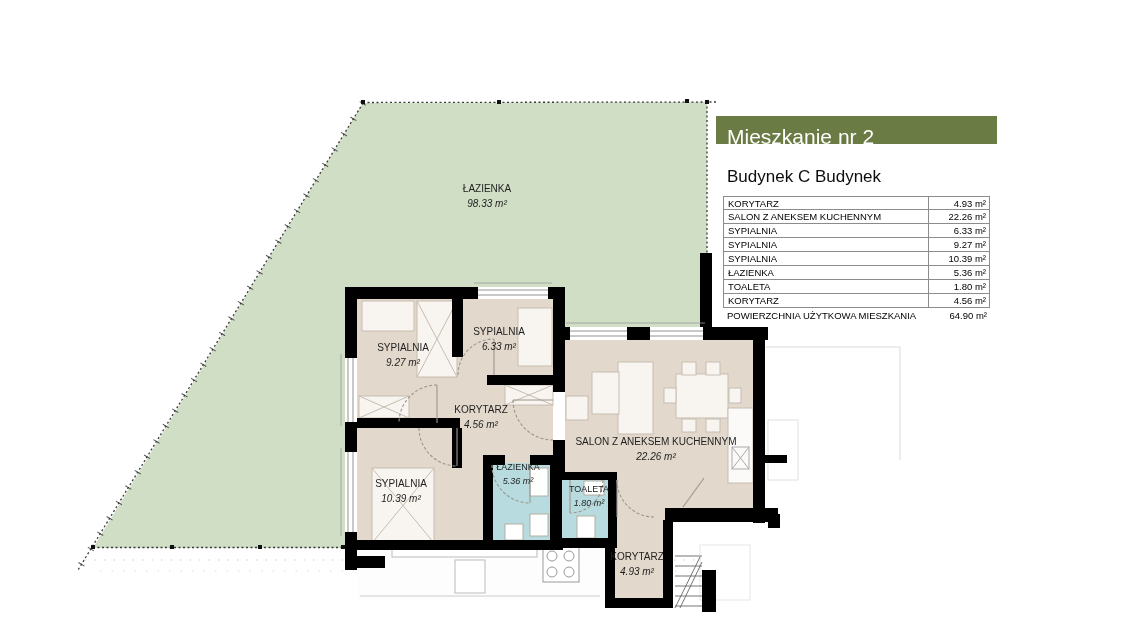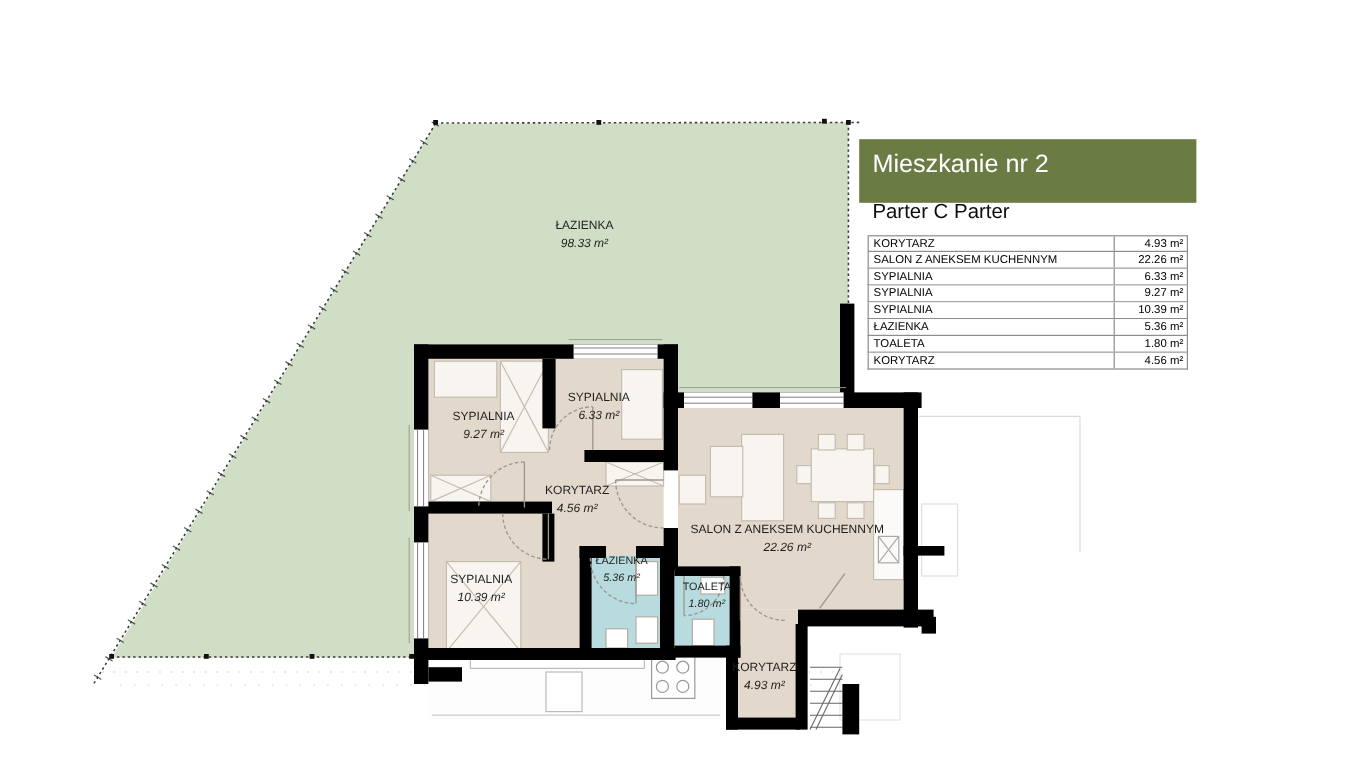--- a/index.html
+++ b/index.html
@@ -6,21 +6,21 @@
   .canvas{position:relative;width:1129px;height:631px;background:#fff;overflow:hidden;
           font-family:"Liberation Sans",sans-serif;}
   .plan-svg{position:absolute;left:0;top:0;}
   
   .rlabel{position:absolute;transform:translateX(-50%);text-align:center;color:#1e1e1e;
           font-size:10px;line-height:1.5;white-space:nowrap;}
   .rlabel.small{font-size:9px;}
   .rlabel .nm{display:block;}
   .rlabel .ar{display:block;font-style:italic;}
   
-  .panel-header{position:absolute;left:716px;top:116px;width:281px;height:53px;background:#6b7b44;
+  .panel-header{position:absolute;left:716px;top:116px;width:281px;height:28px;background:#6b7b44;
                 color:#fff;font-size:21px;line-height:41px;padding-left:11px;box-sizing:border-box;}
   .panel-sub{position:absolute;left:727px;top:167px;font-size:17px;color:#0d0d0d;}
   .panel-table{position:absolute;left:723px;top:196px;width:267px;}
   .arow{display:flex;height:14px;border:1px solid #8c8c8c;border-top:0;font-size:9.5px;
         line-height:13px;background:#fff;box-sizing:border-box;color:#000;}
   .arow:first-child{border-top:1px solid #8c8c8c;}
   .arow .lbl{flex:1;padding-left:4px;border-right:1px solid #8c8c8c;overflow:hidden;}
   .arow .val{width:57px;text-align:right;padding-right:3px;}
   .asum{display:flex;font-size:9.5px;margin-top:2px;line-height:12px;color:#000;}
   .asum .lbl{flex:1;padding-left:4px;}
@@ -243,21 +243,21 @@
     <span class="ar">22.26 m²</span>
   </div>
   <div class="rlabel" style="left:637px;top:549px;">
     <span class="nm">KORYTARZ</span>
     <span class="ar">4.93 m²</span>
   </div>
 
   <div class="panel-header">
     <span>Mieszkanie nr 2</span>
   </div>
-  <div class="panel-sub">Parter C Parter</div>
+  <div class="panel-sub">Budynek C Budynek</div>
 
   <div class="panel-table">
     <div class="arow">
       <span class="lbl">KORYTARZ</span>
       <span class="val">4.93 m²</span>
     </div>
     <div class="arow">
       <span class="lbl">SALON Z ANEKSEM KUCHENNYM</span>
       <span class="val">22.26 m²</span>
     </div>
@@ -278,15 +278,19 @@
       <span class="val">5.36 m²</span>
     </div>
     <div class="arow">
       <span class="lbl">TOALETA</span>
       <span class="val">1.80 m²</span>
     </div>
     <div class="arow">
       <span class="lbl">KORYTARZ</span>
       <span class="val">4.56 m²</span>
     </div>
+    <div class="asum">
+      <span class="lbl">POWIERZCHNIA UŻYTKOWA MIESZKANIA</span>
+      <span class="val">64.90 m²</span>
+    </div>
   </div>
 
 </div>
 
 </body></html>

